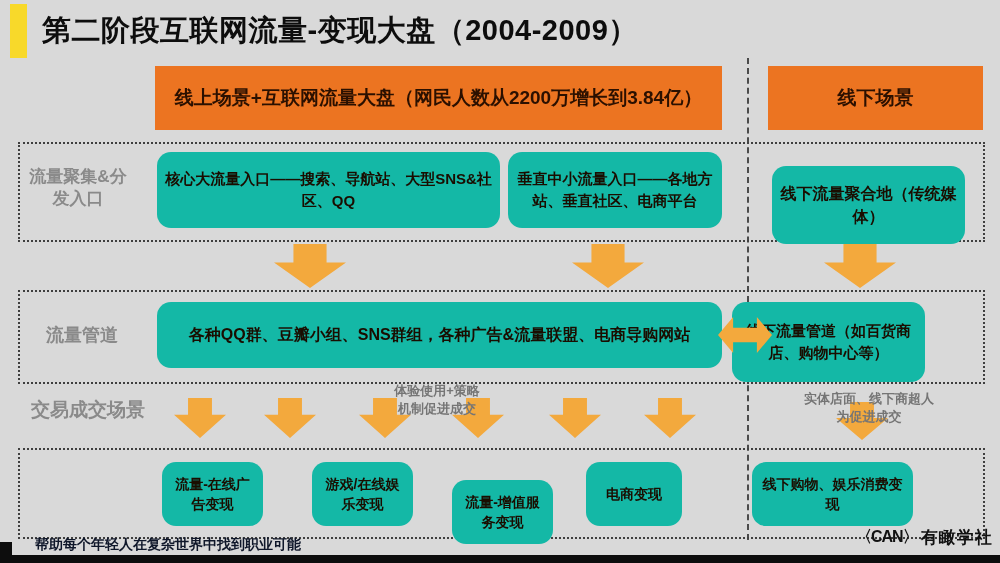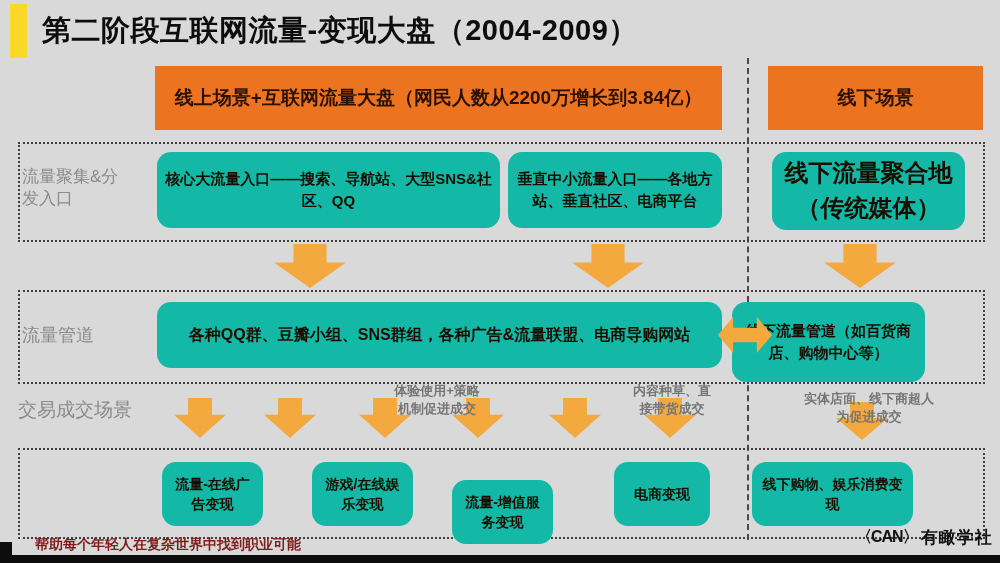--- a/index.html
+++ b/index.html
@@ -15,42 +15,42 @@
   }
   .accent-bar{position:absolute;left:10px;top:4px;width:17px;height:54px;background:#f8d92a;}
   .divider{position:absolute;left:747px;top:58px;width:0;height:482px;border-left:2px dashed #4a4a4a;}
   .hdr{
     position:absolute;background:#ec7421;color:#2b1000;
     display:flex;align-items:center;justify-content:center;text-align:center;
     font-weight:bold;font-size:19px;line-height:1.35;word-break:break-all;
   }
   .dashed-group{position:absolute;border:2px dotted #3f3f3f;}
   .band-label{
-    position:absolute;color:#8a8a8a;font-weight:normal;text-align:left;
+    position:absolute;color:#8a8a8a;font-weight:bold;text-align:center;
     word-break:break-all;line-height:1.3;
   }
   .box{
     position:absolute;background:#14b8a6;color:#1a0d00;
     display:flex;align-items:center;justify-content:center;text-align:center;
     font-weight:bold;font-size:15px;line-height:1.45;word-break:break-all;
     padding:15px 8px;box-sizing:border-box;border-radius:14px;
   }
   .arrow-down{
     position:absolute;background:#f3a93d;z-index:1;
     clip-path:polygon(27% 0,73% 0,73% 42%,100% 42%,50% 100%,0 42%,27% 42%);
   }
   .arrow-lr{
     position:absolute;background:#f3a93d;z-index:1;
     clip-path:polygon(0 50%,28% 0,28% 30%,72% 30%,72% 0,100% 50%,72% 100%,72% 70%,28% 70%,28% 100%);
   }
   .note{
     position:absolute;color:#757575;font-weight:bold;font-size:13px;line-height:1.35;
     text-align:center;word-break:break-all;z-index:5;
   }
-  .footer-slogan{position:absolute;left:35px;top:536px;font-size:14px;font-weight:600;color:#7f1d1d;white-space:nowrap;}
+  .footer-slogan{position:absolute;left:35px;top:536px;font-size:14px;font-weight:600;color:#0f172a;white-space:nowrap;}
   .footer-strip{position:absolute;left:0;top:555px;width:1000px;height:8px;background:#0d0d0d;}
   .footer-chip{position:absolute;left:0;top:542px;width:12px;height:21px;background:#0d0d0d;}
   .logo{position:absolute;left:856px;top:526px;display:flex;align-items:center;gap:3px;z-index:6;color:#111;}
   .logo-mark{font-weight:900;font-size:16px;letter-spacing:-1px;}
   .logo-name{font-weight:bold;font-size:17px;letter-spacing:1px;white-space:nowrap;}
 </style>
 </head>
 <body>
 
 <div class="slide">
@@ -60,21 +60,21 @@
 
   <div class="divider"></div>
 
   <div class="hdr" style="left:155px;top:66px;width:567px;height:64px;">线上场景+互联网流量大盘（网民人数从2200万增长到3.84亿）</div>
   <div class="hdr" style="left:768px;top:66px;width:215px;height:64px;">线下场景</div>
 
   <div class="dashed-group" style="left:18px;top:142px;width:963px;height:96px;"></div>
   <div class="band-label" style="left:22px;top:166px;width:112px;font-size:17px;">流量聚集&amp;分发入口</div>
   <div class="box" style="left:157px;top:152px;width:343px;height:76px;">核心大流量入口——搜索、导航站、大型SNS&amp;社区、QQ</div>
   <div class="box" style="left:508px;top:152px;width:214px;height:76px;">垂直中小流量入口——各地方站、垂直社区、电商平台</div>
-  <div class="box" style="left:772px;top:152px;width:193px;height:78px;font-size:24px;">线下流量聚合地（传统媒体）</div>
+  <div class="box" style="left:772px;top:166px;width:193px;height:78px;font-size:16px;">线下流量聚合地（传统媒体）</div>
 
   <div class="arrow-down" style="left:274px;top:244px;width:72px;height:44px;"></div>
   <div class="arrow-down" style="left:572px;top:244px;width:72px;height:44px;"></div>
   <div class="arrow-down" style="left:824px;top:244px;width:72px;height:44px;"></div>
 
   <div class="dashed-group" style="left:18px;top:290px;width:963px;height:90px;"></div>
   <div class="band-label" style="left:22px;top:324px;width:120px;font-size:18px;">流量管道</div>
   <div class="box" style="left:157px;top:302px;width:565px;height:66px;font-size:16px;">各种QQ群、豆瓣小组、SNS群组，各种广告&amp;流量联盟、电商导购网站</div>
   <div class="arrow-lr" style="left:718px;top:317px;width:54px;height:36px;"></div>
   <div class="box" style="left:732px;top:302px;width:193px;height:80px;">线下流量管道（如百货商店、购物中心等）</div>
@@ -83,28 +83,27 @@
 
   <div class="arrow-down" style="left:174px;top:398px;width:52px;height:40px;"></div>
   <div class="arrow-down" style="left:264px;top:398px;width:52px;height:40px;"></div>
   <div class="arrow-down" style="left:359px;top:398px;width:52px;height:40px;"></div>
   <div class="arrow-down" style="left:452px;top:398px;width:52px;height:40px;"></div>
   <div class="arrow-down" style="left:549px;top:398px;width:52px;height:40px;"></div>
   <div class="arrow-down" style="left:644px;top:398px;width:52px;height:40px;"></div>
   <div class="arrow-down" style="left:836px;top:402px;width:52px;height:38px;"></div>
 
   <div class="note" style="left:392px;top:382px;width:90px;">体验使用+策略机制促进成交</div>
-  <div class="note" style="left:627px;top:382px;width:90px;">内容种草、直接带货成交</div>
   <div class="note" style="left:798px;top:390px;width:142px;">实体店面、线下商超人为促进成交</div>
 
   <div class="dashed-group" style="left:18px;top:448px;width:963px;height:87px;"></div>
   <div class="box" style="left:162px;top:462px;width:101px;height:64px;font-size:14px;">流量-在线广告变现</div>
   <div class="box" style="left:312px;top:462px;width:101px;height:64px;font-size:14px;">游戏/在线娱乐变现</div>
   <div class="box" style="left:452px;top:462px;width:101px;height:64px;font-size:14px;margin-top:18px;">流量-增值服务变现</div>
-  <div class="box" style="left:586px;top:462px;width:96px;height:64px;font-size:14px;margin-left:28px;">电商变现</div>
+  <div class="box" style="left:586px;top:462px;width:96px;height:64px;font-size:14px;">电商变现</div>
   <div class="box" style="left:752px;top:462px;width:161px;height:64px;font-size:14px;">线下购物、娱乐消费变现</div>
 
   <div class="footer-chip"></div>
   <div class="footer-slogan">帮助每个年轻人在复杂世界中找到职业可能</div>
   <div class="logo">
     <span class="logo-mark">〈CAN〉</span>
     <span class="logo-name">有瞰学社</span>
   </div>
   <div class="footer-strip"></div>
 

